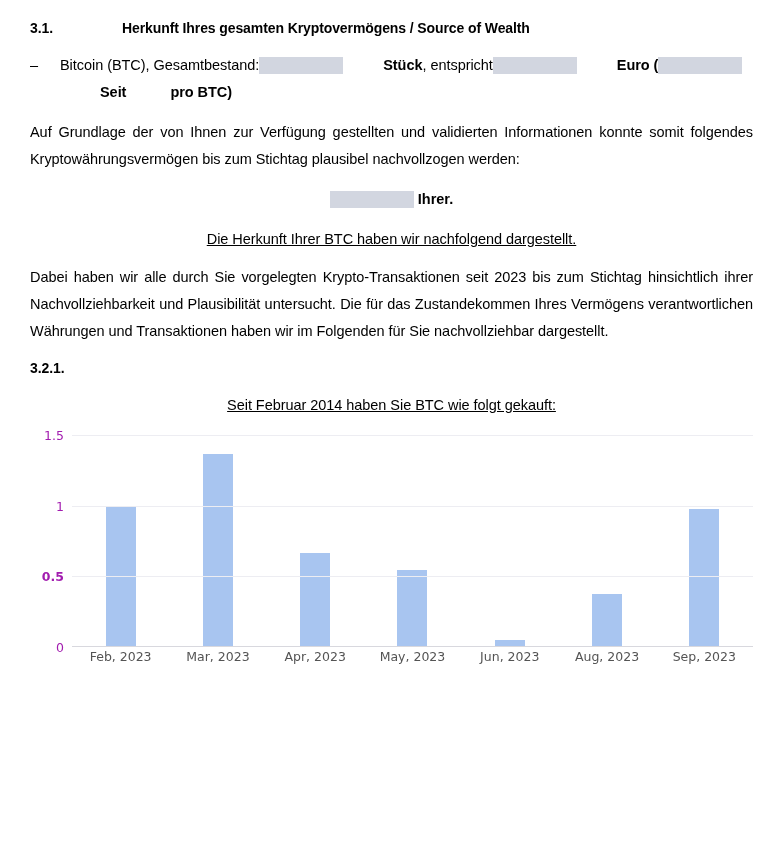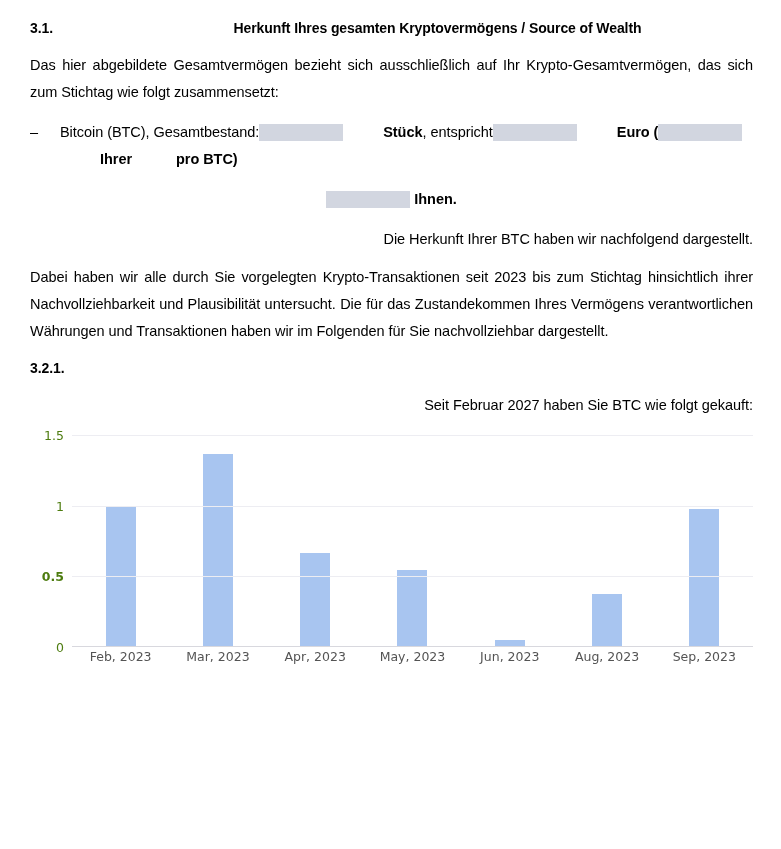--- a/index.html
+++ b/index.html
@@ -29,37 +29,37 @@
     line-height: 20px;
     margin: 0 0 14px 0;
     letter-spacing: -0.1px;
   }
   .heading .num {
     width: 92px;
     flex: 0 0 92px;
   }
   .heading .ttl {
     flex: 1 1 auto;
-    text-align: center;
   }
   .heading.sub .num {
     width: 92px;
     flex: 0 0 92px;
   }
 
   
   p.body {
     font-size: 14.5px;
     line-height: 27px;
     margin: 0 0 13px 0;
     text-align: justify;
     letter-spacing: -0.05px;
   }
   p.body.left {
-    text-align: right;
+    text-align: center;
+    text-decoration: underline;
   }
   p.tight {
     margin-bottom: 11px;
   }
 
   
   .bullet {
     display: flex;
     font-size: 14.5px;
     line-height: 27px;
@@ -118,21 +118,21 @@
     position: absolute;
     left: 0;
     top: 0;
     width: 42px;
     height: 212px;
   }
   .ytick {
     position: absolute;
     right: 8px;
     font-size: 12.5px;
-    color: #4d7c0f;
+    color: #a21caf;
     transform: translateY(-50%);
     font-family: "DejaVu Sans", sans-serif;
     white-space: nowrap;
   }
   .plot {
     position: absolute;
     left: 42px;
     top: 0;
     right: 0;
     height: 212px;
@@ -190,41 +190,41 @@
 </head>
 <body>
 
 <div class="page">
 
   <div class="heading">
     <span class="num">3.1.</span>
     <span class="ttl">Herkunft Ihres gesamten Kryptovermögens / Source of Wealth</span>
   </div>
 
-  <p class="body">Das hier abgebildete Gesamtvermögen bezieht sich ausschließlich auf Ihr Krypto-Gesamtvermögen, das sich zum Stichtag wie folgt zusammensetzt:</p>
 
   <div class="bullet">
     <span class="dash">–</span>
-    <span class="btext"><span>Bitcoin (BTC), Gesamtbestand:</span><span class="redact r-qty"></span><b>Stück</b><span>, entspricht</span><span class="redact r-eur"></span><b>Euro (</b><span class="redact r-rate"></span><b>Ihrer</b> <b>pro BTC)</b></span>
-  </div>
-
-
-  <div class="centered-line"><span class="redact r-total"></span> <span>Ihnen.</span></div>
+    <span class="btext"><span>Bitcoin (BTC), Gesamtbestand:</span><span class="redact r-qty"></span><b>Stück</b><span>, entspricht</span><span class="redact r-eur"></span><b>Euro (</b><span class="redact r-rate"></span><b>Seit</b> <b>pro BTC)</b></span>
+  </div>
+
+  <p class="body">Auf Grundlage der von Ihnen zur Verfügung gestellten und validierten Informationen konnte somit folgendes Kryptowährungsvermögen bis zum Stichtag plausibel nachvollzogen werden:</p>
+
+  <div class="centered-line"><span class="redact r-total"></span> <span>Ihrer.</span></div>
 
   <p class="body left tight">Die Herkunft Ihrer BTC haben wir nachfolgend dargestellt.</p>
 
 
 
   <p class="body">Dabei haben wir alle durch Sie vorgelegten Krypto-Transaktionen seit 2023 bis zum Stichtag hinsichtlich ihrer Nachvollziehbarkeit und Plausibilität untersucht. Die für das Zustandekommen Ihres Vermögens verantwortlichen Währungen und Transaktionen haben wir im Folgenden für Sie nachvollziehbar dargestellt.</p>
 
   <div class="heading sub" style="">
     <span class="num">3.2.1.</span>
   </div>
 
-  <p class="body left">Seit Februar 2027 haben Sie BTC wie folgt gekauft:</p>
+  <p class="body left">Seit Februar 2014 haben Sie BTC wie folgt gekauft:</p>
 
   <div class="chart-wrap">
     <div class="chart">
       <div class="y-axis">
           <div class="ytick" style="top: 212px;">0</div>
           <div class="ytick" style="top: 141.333px; font-weight: bold;">0.5</div>
           <div class="ytick" style="top: 70.6667px;">1</div>
           <div class="ytick" style="top: 0px;">1.5</div>
         </div>
       <div class="plot">

